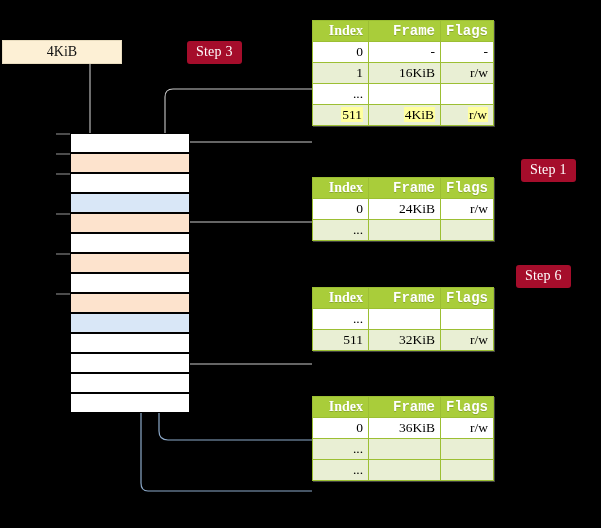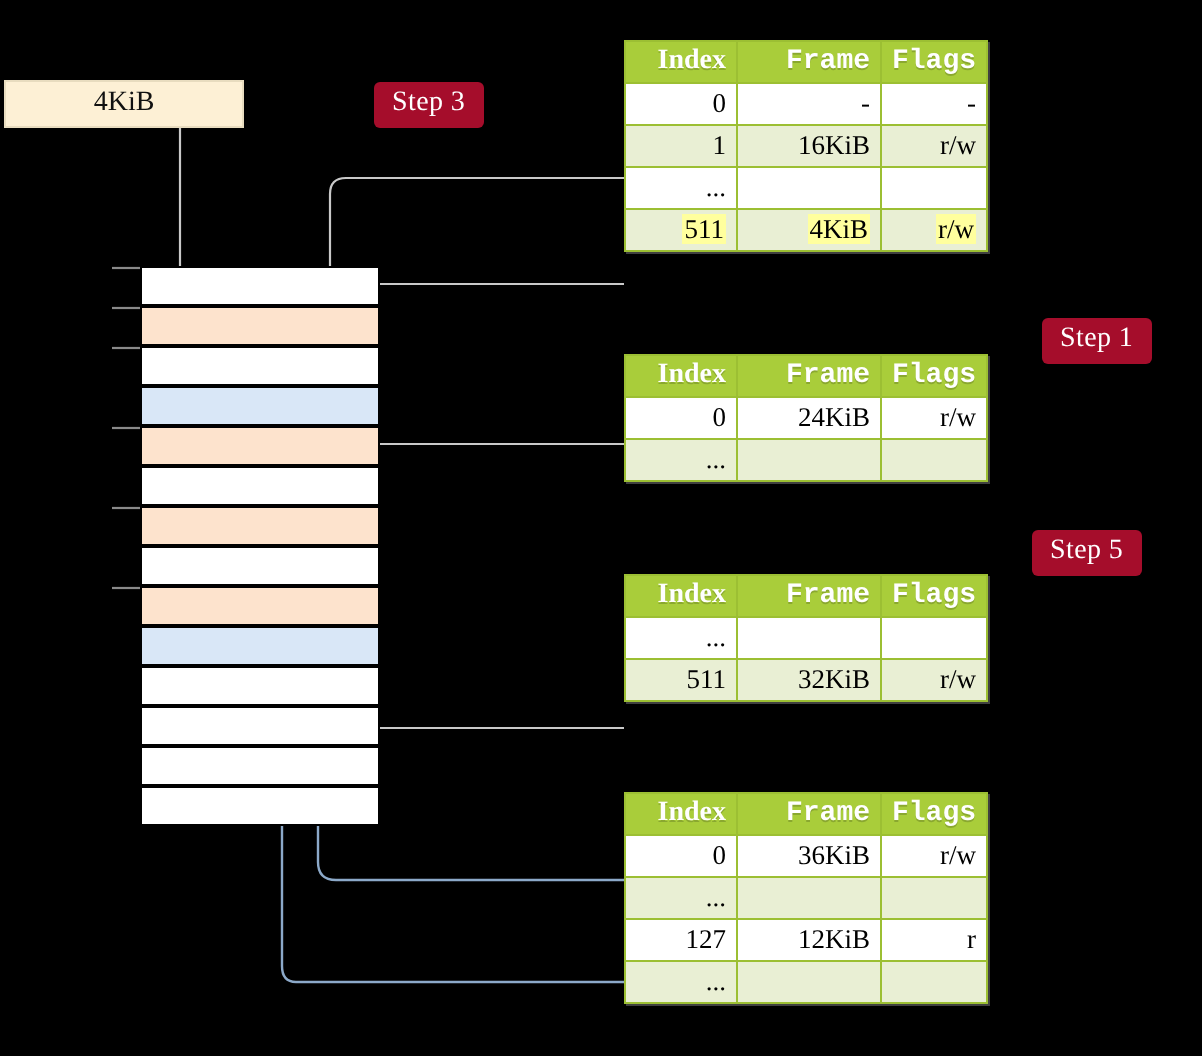--- a/index.html
+++ b/index.html
@@ -144,21 +144,21 @@
       <div class="memrow white" style="top: 240px;"></div>
       <div class="memrow white" style="top: 260px;"></div>
     </div>
 
   <div class="vaddr-box" style="left: 2px; top: 40px; width: 118px;">
     <span>4KiB</span>
   </div>
 
 <div class="badge" style="left: 187px; top: 41px;">Step 3</div>
     <div class="badge" style="left: 521px; top: 159px;">Step 1</div>
-    <div class="badge" style="left: 516px; top: 265px;">Step 5</div>
+    <div class="badge" style="left: 516px; top: 265px;">Step 6</div>
     <table class="ptable" style="left: 312px; top: 20px;">
       <thead>
         <tr>
           <th class="c-index">Index</th>
           <th class="c-frame">Frame</th>
           <th class="c-flags">Flags</th>
         </tr>
       </thead>
       <tbody>
         <tr class="plain">
@@ -237,25 +237,20 @@
         <tr class="plain">
           <td class="c-index">0</td>
           <td class="c-frame">36KiB</td>
           <td class="c-flags">r/w</td>
         </tr>
         <tr class="alt">
           <td class="c-index">...</td>
           <td class="c-frame"></td>
           <td class="c-flags"></td>
         </tr>
-        <tr class="plain">
-          <td class="c-index">127</td>
-          <td class="c-frame">12KiB</td>
-          <td class="c-flags">r</td>
-        </tr>
         <tr class="alt">
           <td class="c-index">...</td>
           <td class="c-frame"></td>
           <td class="c-flags"></td>
         </tr>
       </tbody>
     </table>
   </div>
 
 </body></html>

